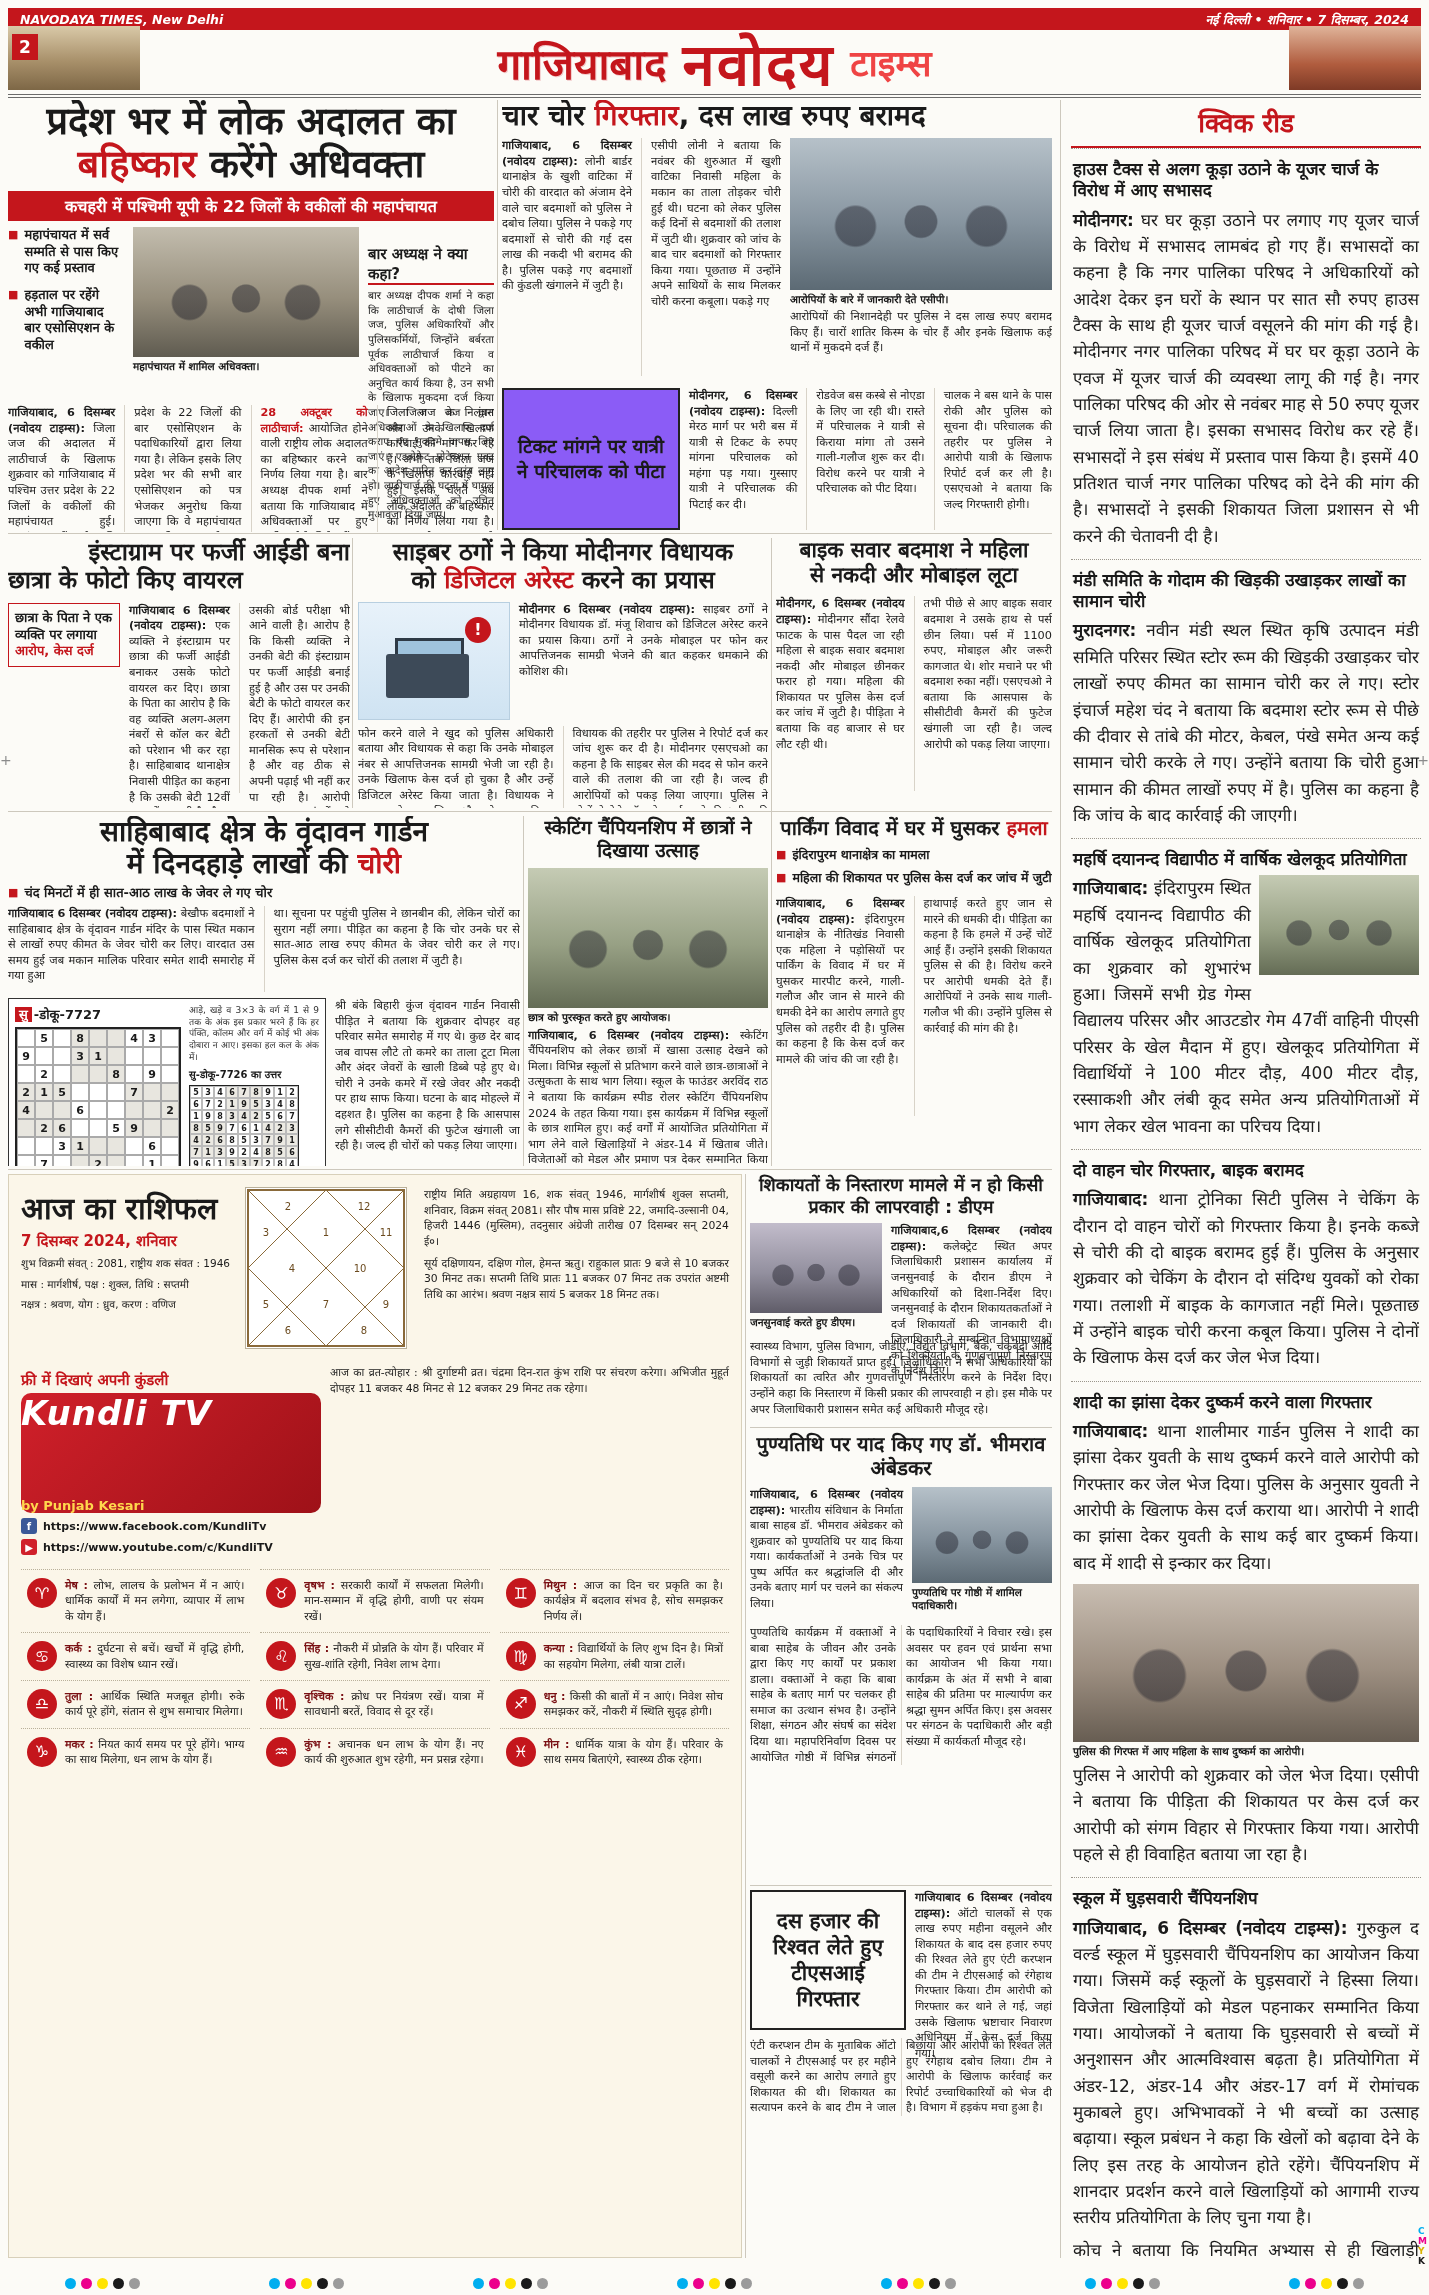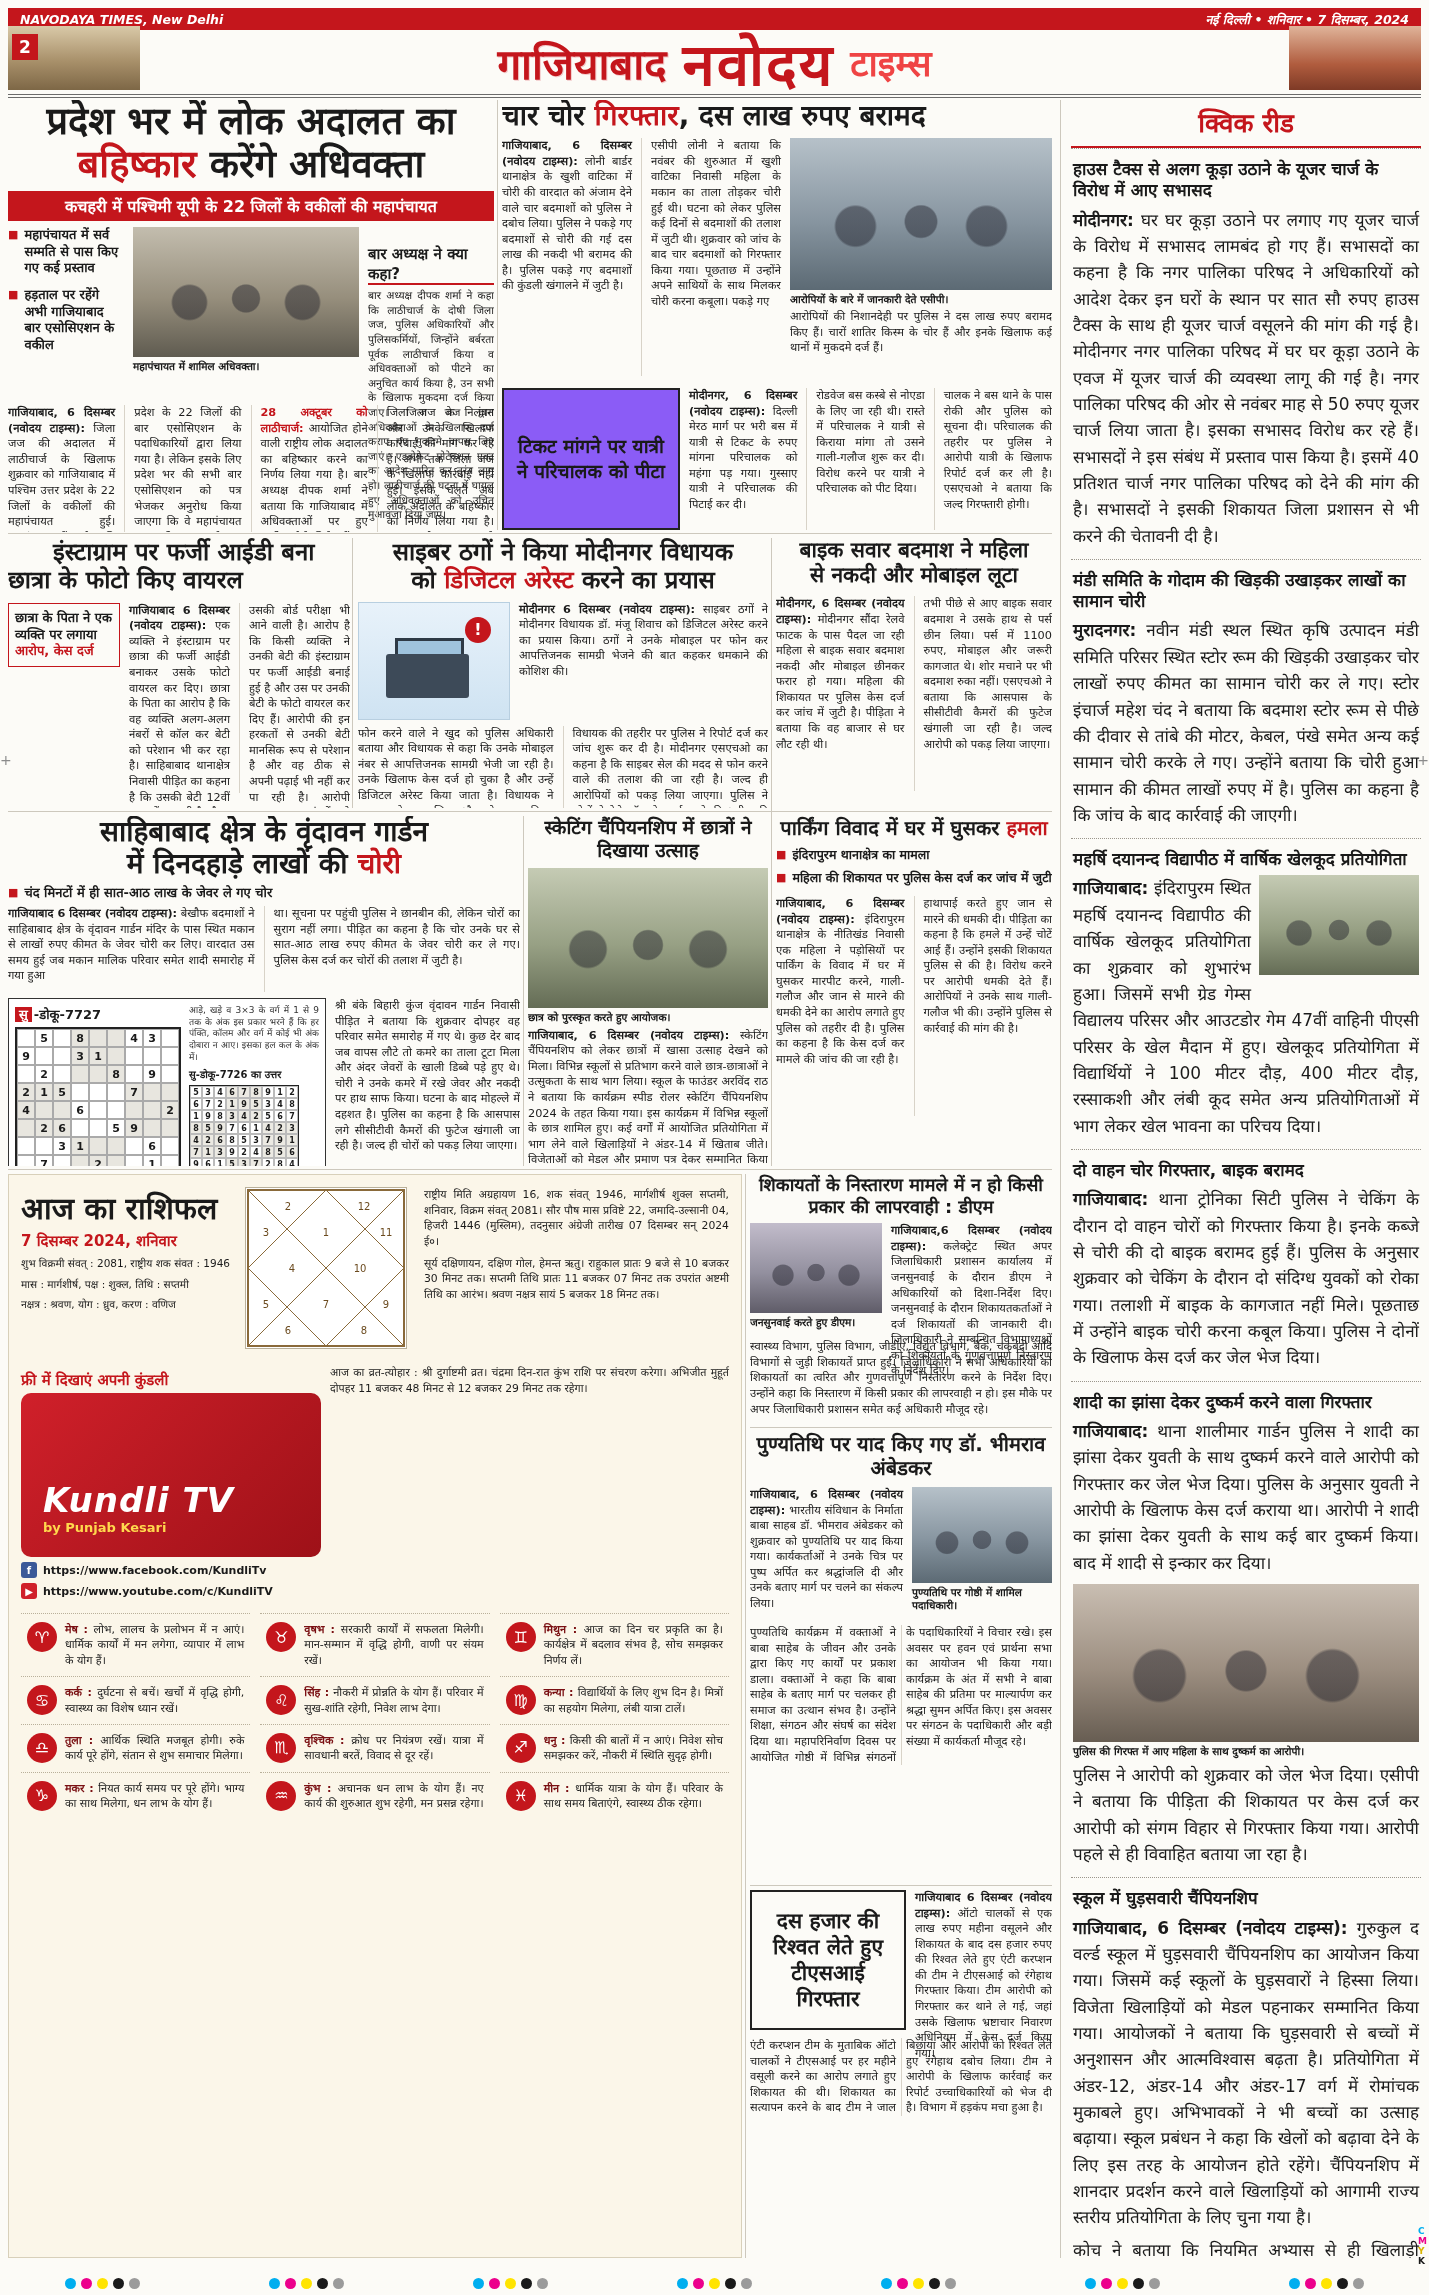--- a/index.html
+++ b/index.html
@@ -67,21 +67,21 @@
   .sa{border:0.5px solid #bbb;font-size:8px;font-weight:700;display:flex;align-items:center;justify-content:center;}
   .sa.alt{background:#eceae3;}
   .sud-note{font-size:9px;line-height:1.3;text-align:justify;color:#333;}
   
   .horo{background:#fbf6e9;border:1px solid #d8d0ba;}
   .horo-title{font-size:30px;font-weight:800;}
   .horo-date{font-size:15px;font-weight:800;color:#c4161c;margin-top:2px;}
   .horo-meta{font-size:10.5px;line-height:1.4;margin-top:6px;}
   .horo-small{font-size:10.8px;line-height:1.45;text-align:justify;}
   .kundli-ad{background:linear-gradient(135deg,#d0202a,#9e1118);color:#fff;border-radius:10px;
-             padding:22px;height:120px;display:flex;flex-direction:column;justify-content:flex-end;}
+             padding:0;height:120px;display:flex;flex-direction:column;justify-content:space-between;}
   .kundli-brand{font-size:34px;font-weight:800;font-style:italic;letter-spacing:1px;}
   .kundli-sub{font-size:13px;color:#ffd84d;font-weight:700;}
   .free-line{font-size:15px;font-weight:800;color:#c4161c;margin:4px 0;}
   .social{font-size:11px;font-weight:700;display:flex;align-items:center;gap:6px;margin-top:5px;}
   .soc-ic{display:inline-flex;width:16px;height:16px;border-radius:3px;color:#fff;font-size:10px;
           align-items:center;justify-content:center;font-weight:800;}
   .fb{background:#3b5998;} .yt{background:#d0202a;}
   .z-cell{display:flex;gap:8px;align-items:flex-start;padding:8px 6px;border-top:1px dotted #b9b09a;}
   .z-ic{flex:0 0 30px;height:30px;border-radius:50%;background:#c4161c;color:#fff;display:flex;
         align-items:center;justify-content:center;font-size:16px;}
@@ -210,21 +210,21 @@
     </div>
 
     <div class="qr-art">
       <div class="qr-head">स्कूल में घुड़सवारी चैंपियनशिप</div>
       <div class="qr-body"><span class="lead">गाजियाबाद, 6 दिसम्बर (नवोदय टाइम्स):</span> <span>गुरुकुल द वर्ल्ड स्कूल में घुड़सवारी चैंपियनशिप का आयोजन किया गया। जिसमें कई स्कूलों के घुड़सवारों ने हिस्सा लिया। विजेता खिलाड़ियों को मेडल पहनाकर सम्मानित किया गया। आयोजकों ने बताया कि घुड़सवारी से बच्चों में अनुशासन और आत्मविश्वास बढ़ता है। प्रतियोगिता में अंडर-12, अंडर-14 और अंडर-17 वर्ग में रोमांचक मुकाबले हुए। अभिभावकों ने भी बच्चों का उत्साह बढ़ाया। स्कूल प्रबंधन ने कहा कि खेलों को बढ़ावा देने के लिए इस तरह के आयोजन होते रहेंगे। चैंपियनशिप में शानदार प्रदर्शन करने वाले खिलाड़ियों को आगामी राज्य स्तरीय प्रतियोगिता के लिए चुना गया है।</span></div>
       <div class="qr-body" style="margin-top:6px;">कोच ने बताया कि नियमित अभ्यास से ही खिलाड़ी निखरते हैं। स्कूल में घुड़सवारी के साथ-साथ अन्य खेलों की भी नियमित ट्रेनिंग दी जाती है। इस मौके पर प्रतिनिधि बनाई होड़ में शिक्षक और खिलाड़ियों के परिजन मौजूद रहे। विजेताओं की सूची स्कूल की ओर से जारी की गई।</div>
     </div>
   </div>
 
   <div class="abs" style="left:8px;top:538px;width:342px;height:270px;">
-    <div class="h-md" style="text-align:left;margin-left:45px;">इंस्टाग्राम पर फर्जी आईडी बना</div>
+    <div class="h-md" style="text-align:right;">इंस्टाग्राम पर फर्जी आईडी बना</div>
     <div class="h-md" style="text-align:left;">छात्रा के फोटो किए वायरल</div>
     <div class="row" style="margin-top:8px;height:190px;">
       <div style="flex:0 0 112px;">
         <div class="side-box"><span>छात्रा के पिता ने एक व्यक्ति पर लगाया</span> <span class="tag">आरोप, केस दर्ज</span></div>
       </div>
       <div class="tcol bt"><span class="dl">गाजियाबाद 6 दिसम्बर (नवोदय टाइम्स):</span> <span>एक व्यक्ति ने इंस्टाग्राम पर छात्रा की फर्जी आईडी बनाकर उसके फोटो वायरल कर दिए। छात्रा के पिता का आरोप है कि वह व्यक्ति अलग-अलग नंबरों से कॉल कर बेटी को परेशान भी कर रहा है। साहिबाबाद थानाक्षेत्र निवासी पीड़ित का कहना है कि उसकी बेटी 12वीं कक्षा में पढ़ रही है और</span></div>
       <div class="tcol bt">उसकी बोर्ड परीक्षा भी आने वाली है। आरोप है कि किसी व्यक्ति ने उनकी बेटी की इंस्टाग्राम पर फर्जी आईडी बनाई हुई है और उस पर उनकी बेटी के फोटो वायरल कर दिए हैं। आरोपी की इन हरकतों से उनकी बेटी मानसिक रूप से परेशान है और वह ठीक से अपनी पढ़ाई भी नहीं कर पा रही है। आरोपी अलग-अलग नंबरों से फोन करके भी उन्हें परेशान कर रहा है। पुलिस का कहना है कि शिकायत पर मुकदमा दर्ज कर साइबर सेल की मदद से आरोपी की तलाश की जा रही है।</div>
     </div>
   </div>
 

